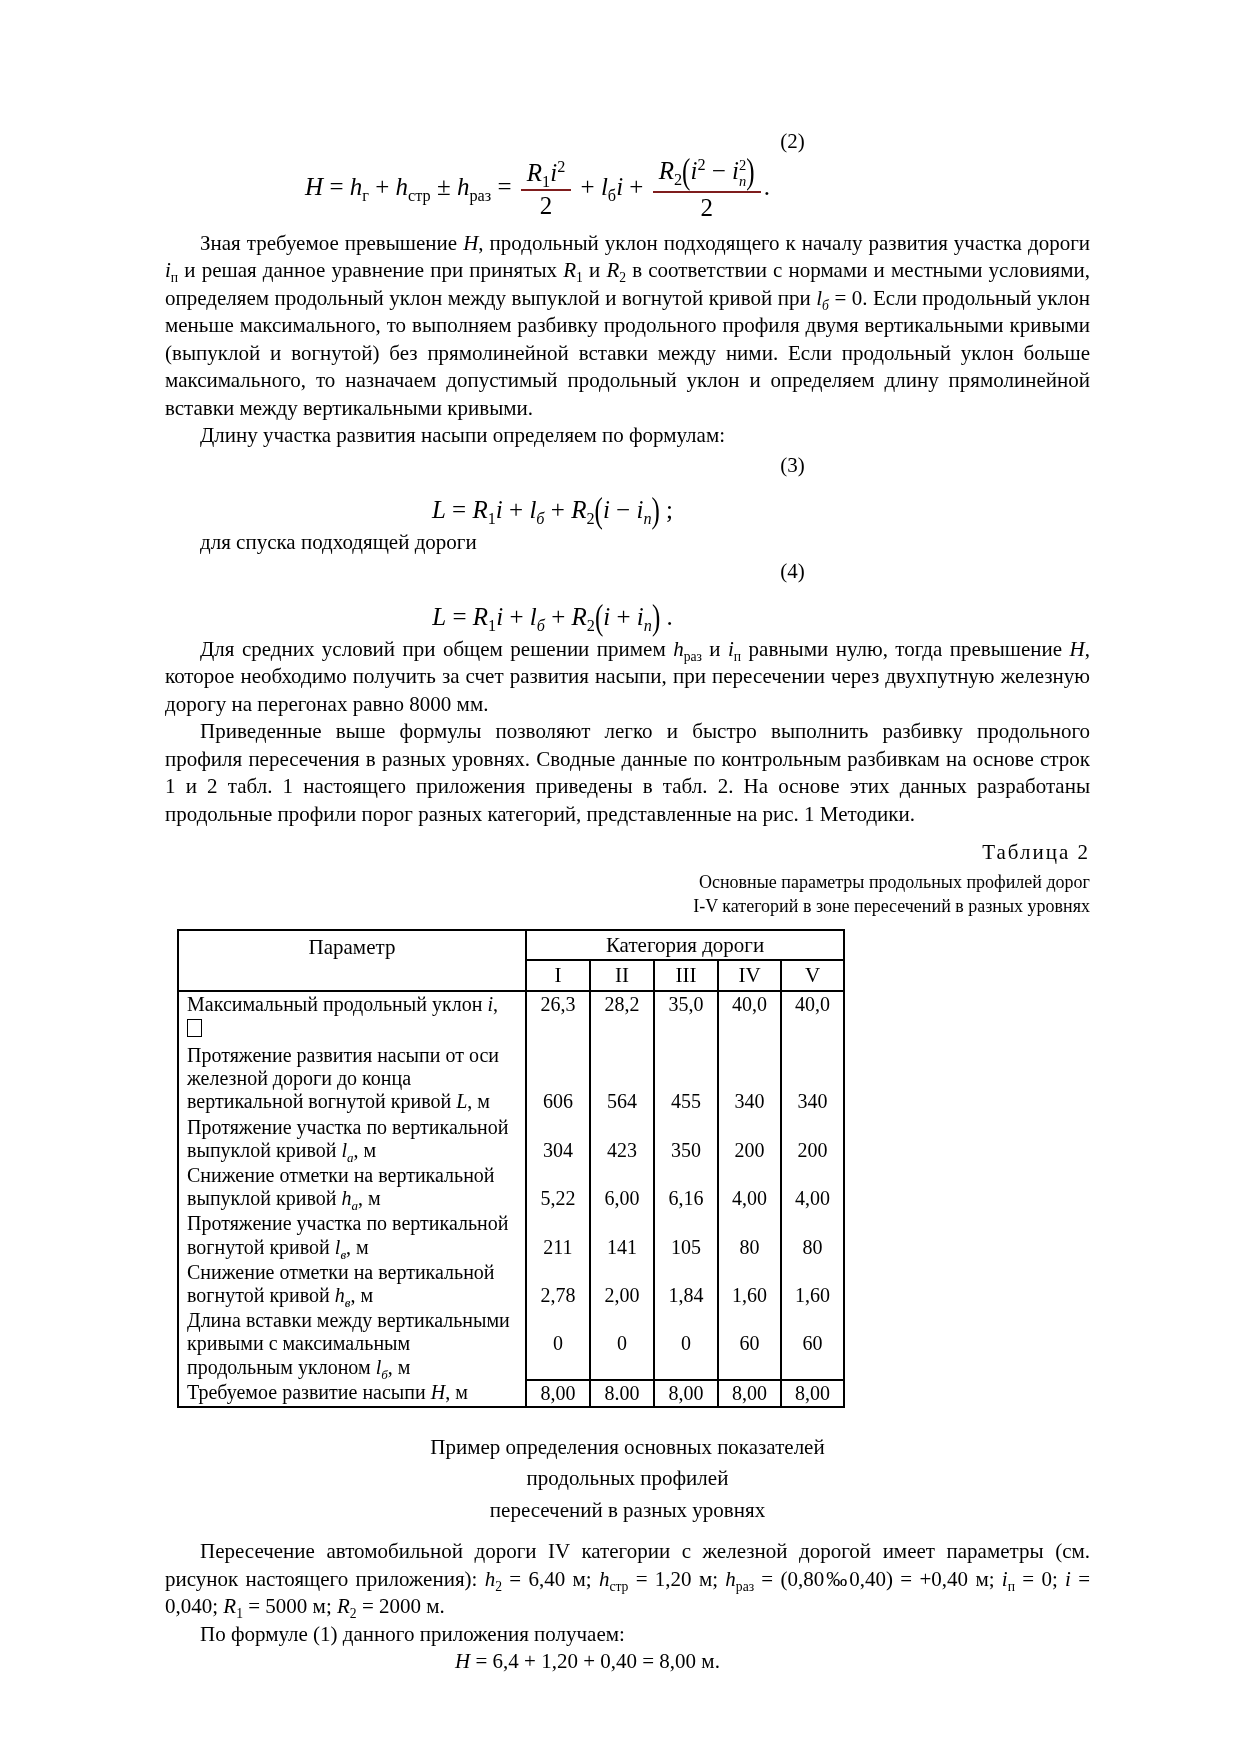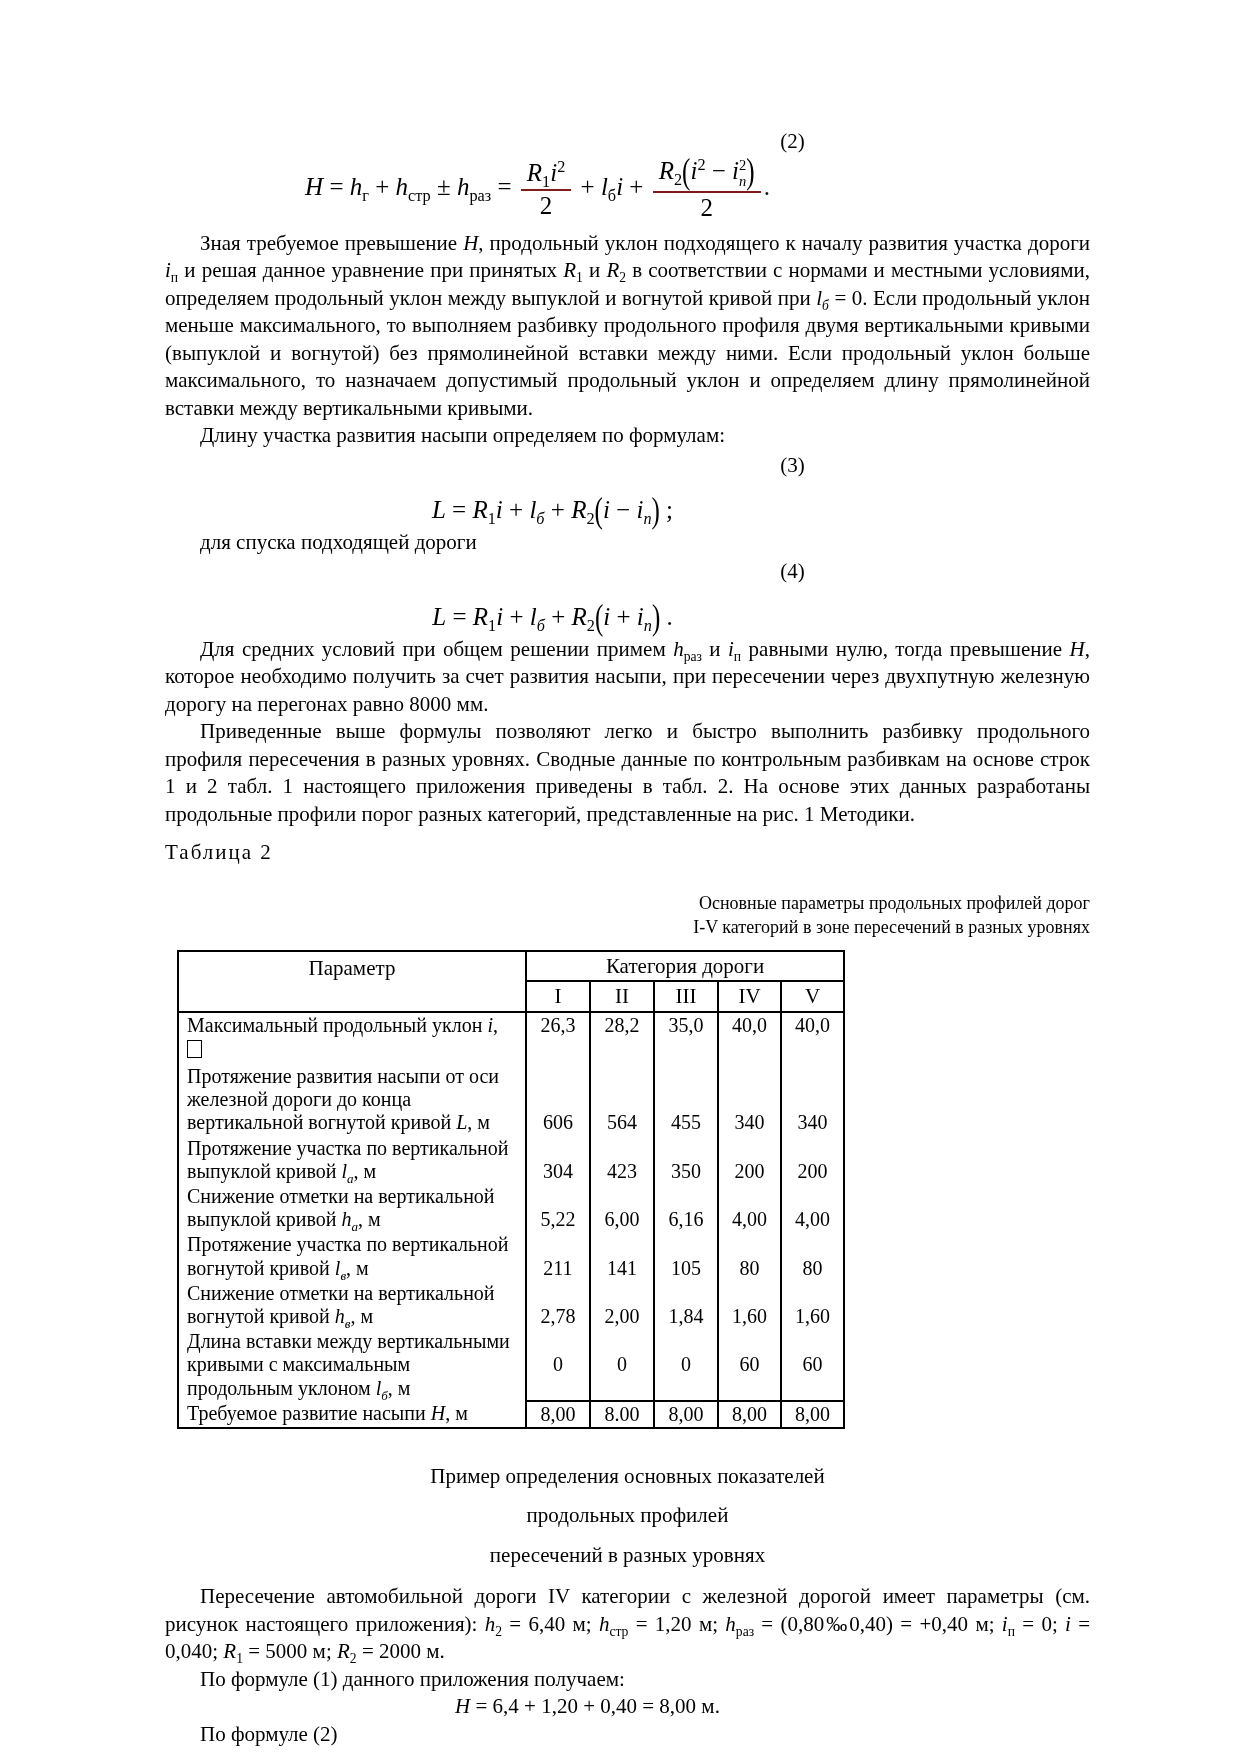--- a/index.html
+++ b/index.html
@@ -17,34 +17,34 @@
   .f-label{font-size:21px;line-height:1.25;text-align:center;position:relative;left:165px;margin:2px 0 0;}
   .formula-line{font-size:25px;text-align:center;margin:3px 0 8px;position:relative;}
   .formula-line.f2{left:-90px;}
   .formula-line.f34{left:-75px;margin:18px 0 5px;}
   .frac{display:inline-block;vertical-align:middle;text-align:center;margin:0 3px;}
   .frac .num{display:block;border-bottom:2px solid #7f1d1d;padding:0 6px 2px;}
   .frac .den{display:block;padding-top:1px;}
   .bigp{display:inline-block;transform:scaleY(1.45);font-weight:300;}
   .stack{display:inline-block;vertical-align:middle;font-size:58%;line-height:1.05;text-align:center;}
   .stack span{display:block;}
-  .caption{font-size:21px;text-align:left;letter-spacing:2px;margin:12px 0 27px;}
+  .caption{font-size:21px;text-align:right;letter-spacing:2px;margin:12px 0 6px;}
   .tbl-title{font-size:18px;line-height:1.3;text-align:right;margin:0;}
   table.t2{border-collapse:collapse;table-layout:fixed;width:666px;margin:11px 0 0 12px;
            font-size:20px;line-height:1.16;border:2px solid #000;}
   .t2 th{font-weight:normal;font-size:21px;padding:2px 2px;border:2px solid #000;}
   .t2 th.ph{vertical-align:top;padding-top:4px;}
   .t2 td{padding:1px 8px;border-left:2px solid #000;border-right:2px solid #000;border-top:0;border-bottom:0;}
   .t2 td.v{ text-align:center;padding:1px 1px;}
   .vtop{vertical-align:top;}
   .vbot{vertical-align:bottom;}
   .vbot1{vertical-align:bottom;padding-bottom:24px !important;}
   .t2 tr.last td.v{border-top:2px solid #000;}
   .tofu{display:inline-block;width:13px;height:16px;border:1px solid #000;margin-top:3px;}
-  .ex-title{font-size:21px;line-height:1.31;text-align:center;margin:12px;}
+  .ex-title{font-size:21px;line-height:1.31;text-align:center;margin:4px;}
   .sp-after-table{height:22px;}
 </style>
 </head>
 <body>
 
 <div class="page">
 
   <div class="f-label">(2)</div>
   <div class="formula-line f2"><span class="it">H</span><span> = </span><span class="it">h</span><sub>г</sub><span> + </span><span class="it">h</span><sub>стр</sub><span> ± </span><span class="it">h</span><sub>раз</sub><span> = </span><span class="frac"><span class="num"><span class="it">R</span><sub>1</sub><span class="it">i</span><sup>2</sup></span><span class="den">2</span></span><span> + </span><span class="it">l</span><sub>б</sub><span class="it">i</span><span> + </span><span class="frac"><span class="num"><span class="it">R</span><sub>2</sub><span class="bigp">(</span><span class="it">i</span><sup>2</sup><span> − </span><span class="it">i</span><span class="stack"><span>2</span><span class="it">n</span></span><span class="bigp">)</span></span><span class="den">2</span></span><span>.</span></div>
 
@@ -159,15 +159,14 @@
   <div class="sp-after-table"></div>
 
   <div class="ex-title">Пример определения основных показателей</div>
   <div class="ex-title">продольных профилей</div>
   <div class="ex-title">пересечений в разных уровнях</div>
 
   <p class="para" style="margin-top:14px"><span>Пересечение автомобильной дороги IV категории с железной дорогой имеет параметры (см. рисунок настоящего приложения): </span><span class="it">h</span><sub>2</sub><span> = 6,40 м; </span><span class="it">h</span><sub>стр</sub><span> = 1,20 м; </span><span class="it">h</span><sub>раз</sub><span> = (0,80‰0,40) = +0,40 м; </span><span class="it">i</span><sub>п</sub><span> = 0; </span><span class="it">i</span><span> = 0,040; </span><span class="it">R</span><sub>1</sub><span> = 5000 м; </span><span class="it">R</span><sub>2</sub><span> = 2000 м.</span></p>
 
   <div class="tline">По формуле (1) данного приложения получаем:</div>
   <div class="tline center" style="position:relative;left:-40px"><span class="it">H</span><span> = 6,4 + 1,20 + 0,40 = 8,00 м.</span></div>
-  <div class="tline">По формуле (2)</div>
 
 </div>
 
 </body></html>

